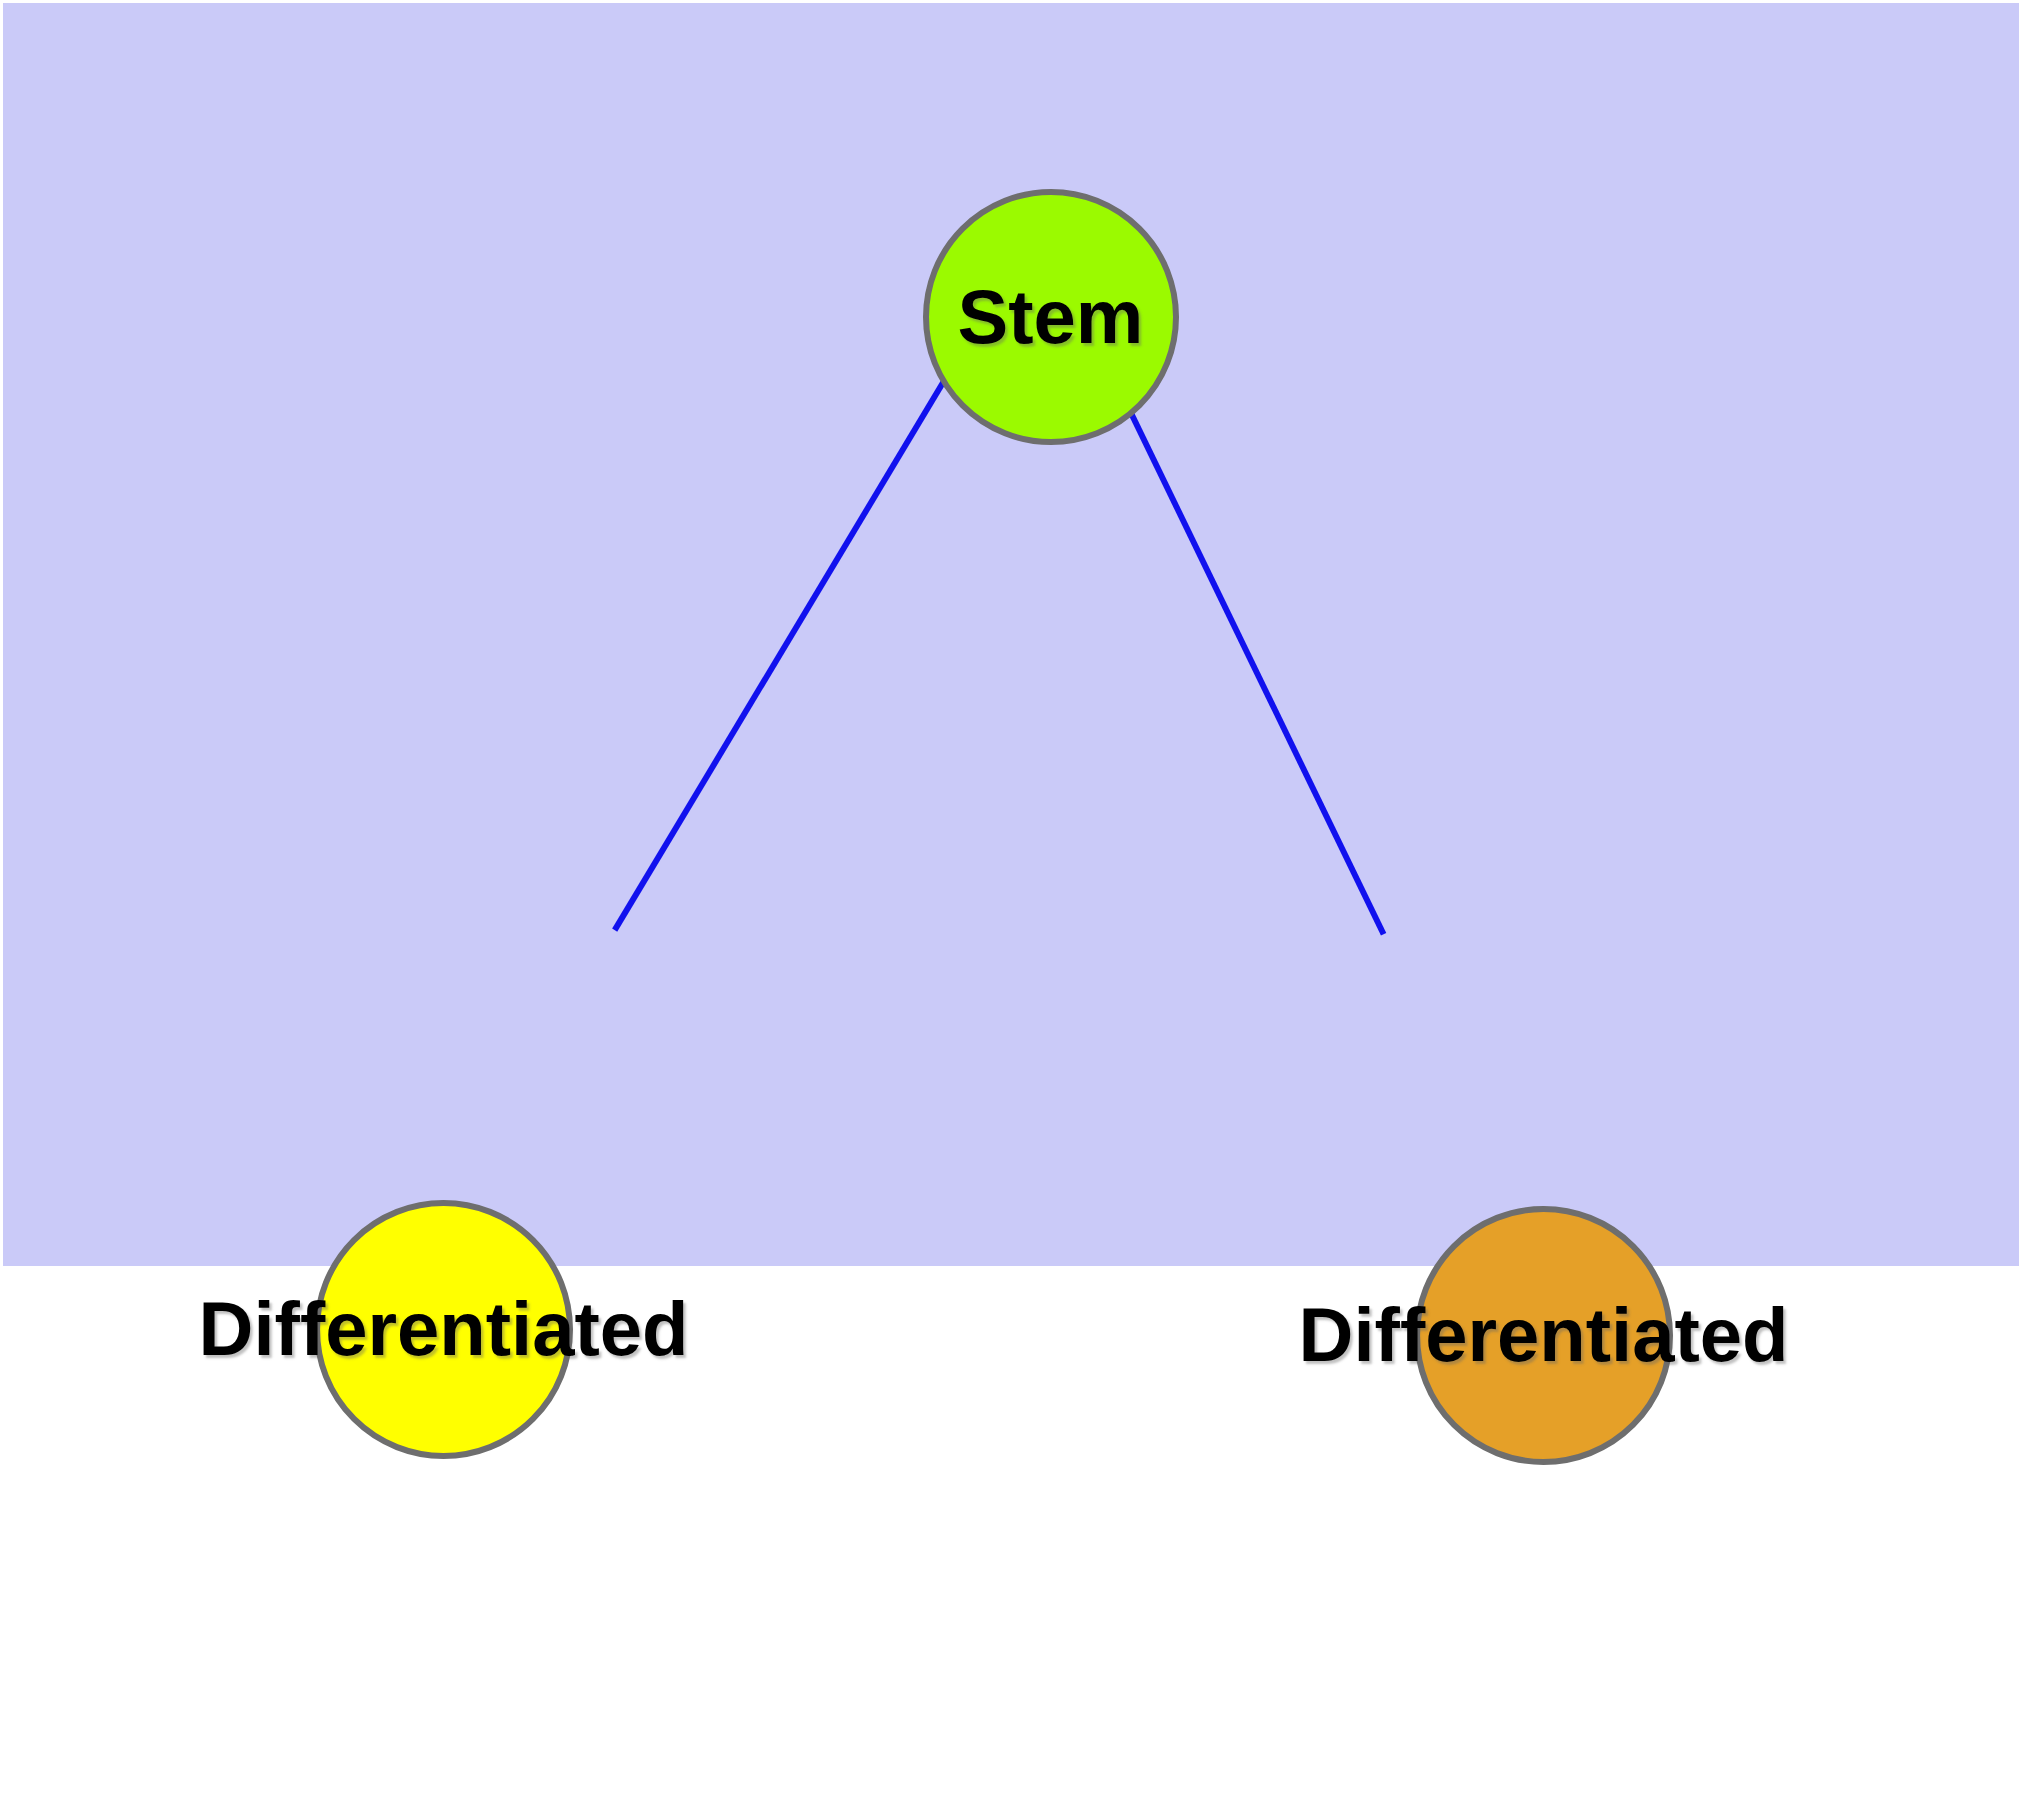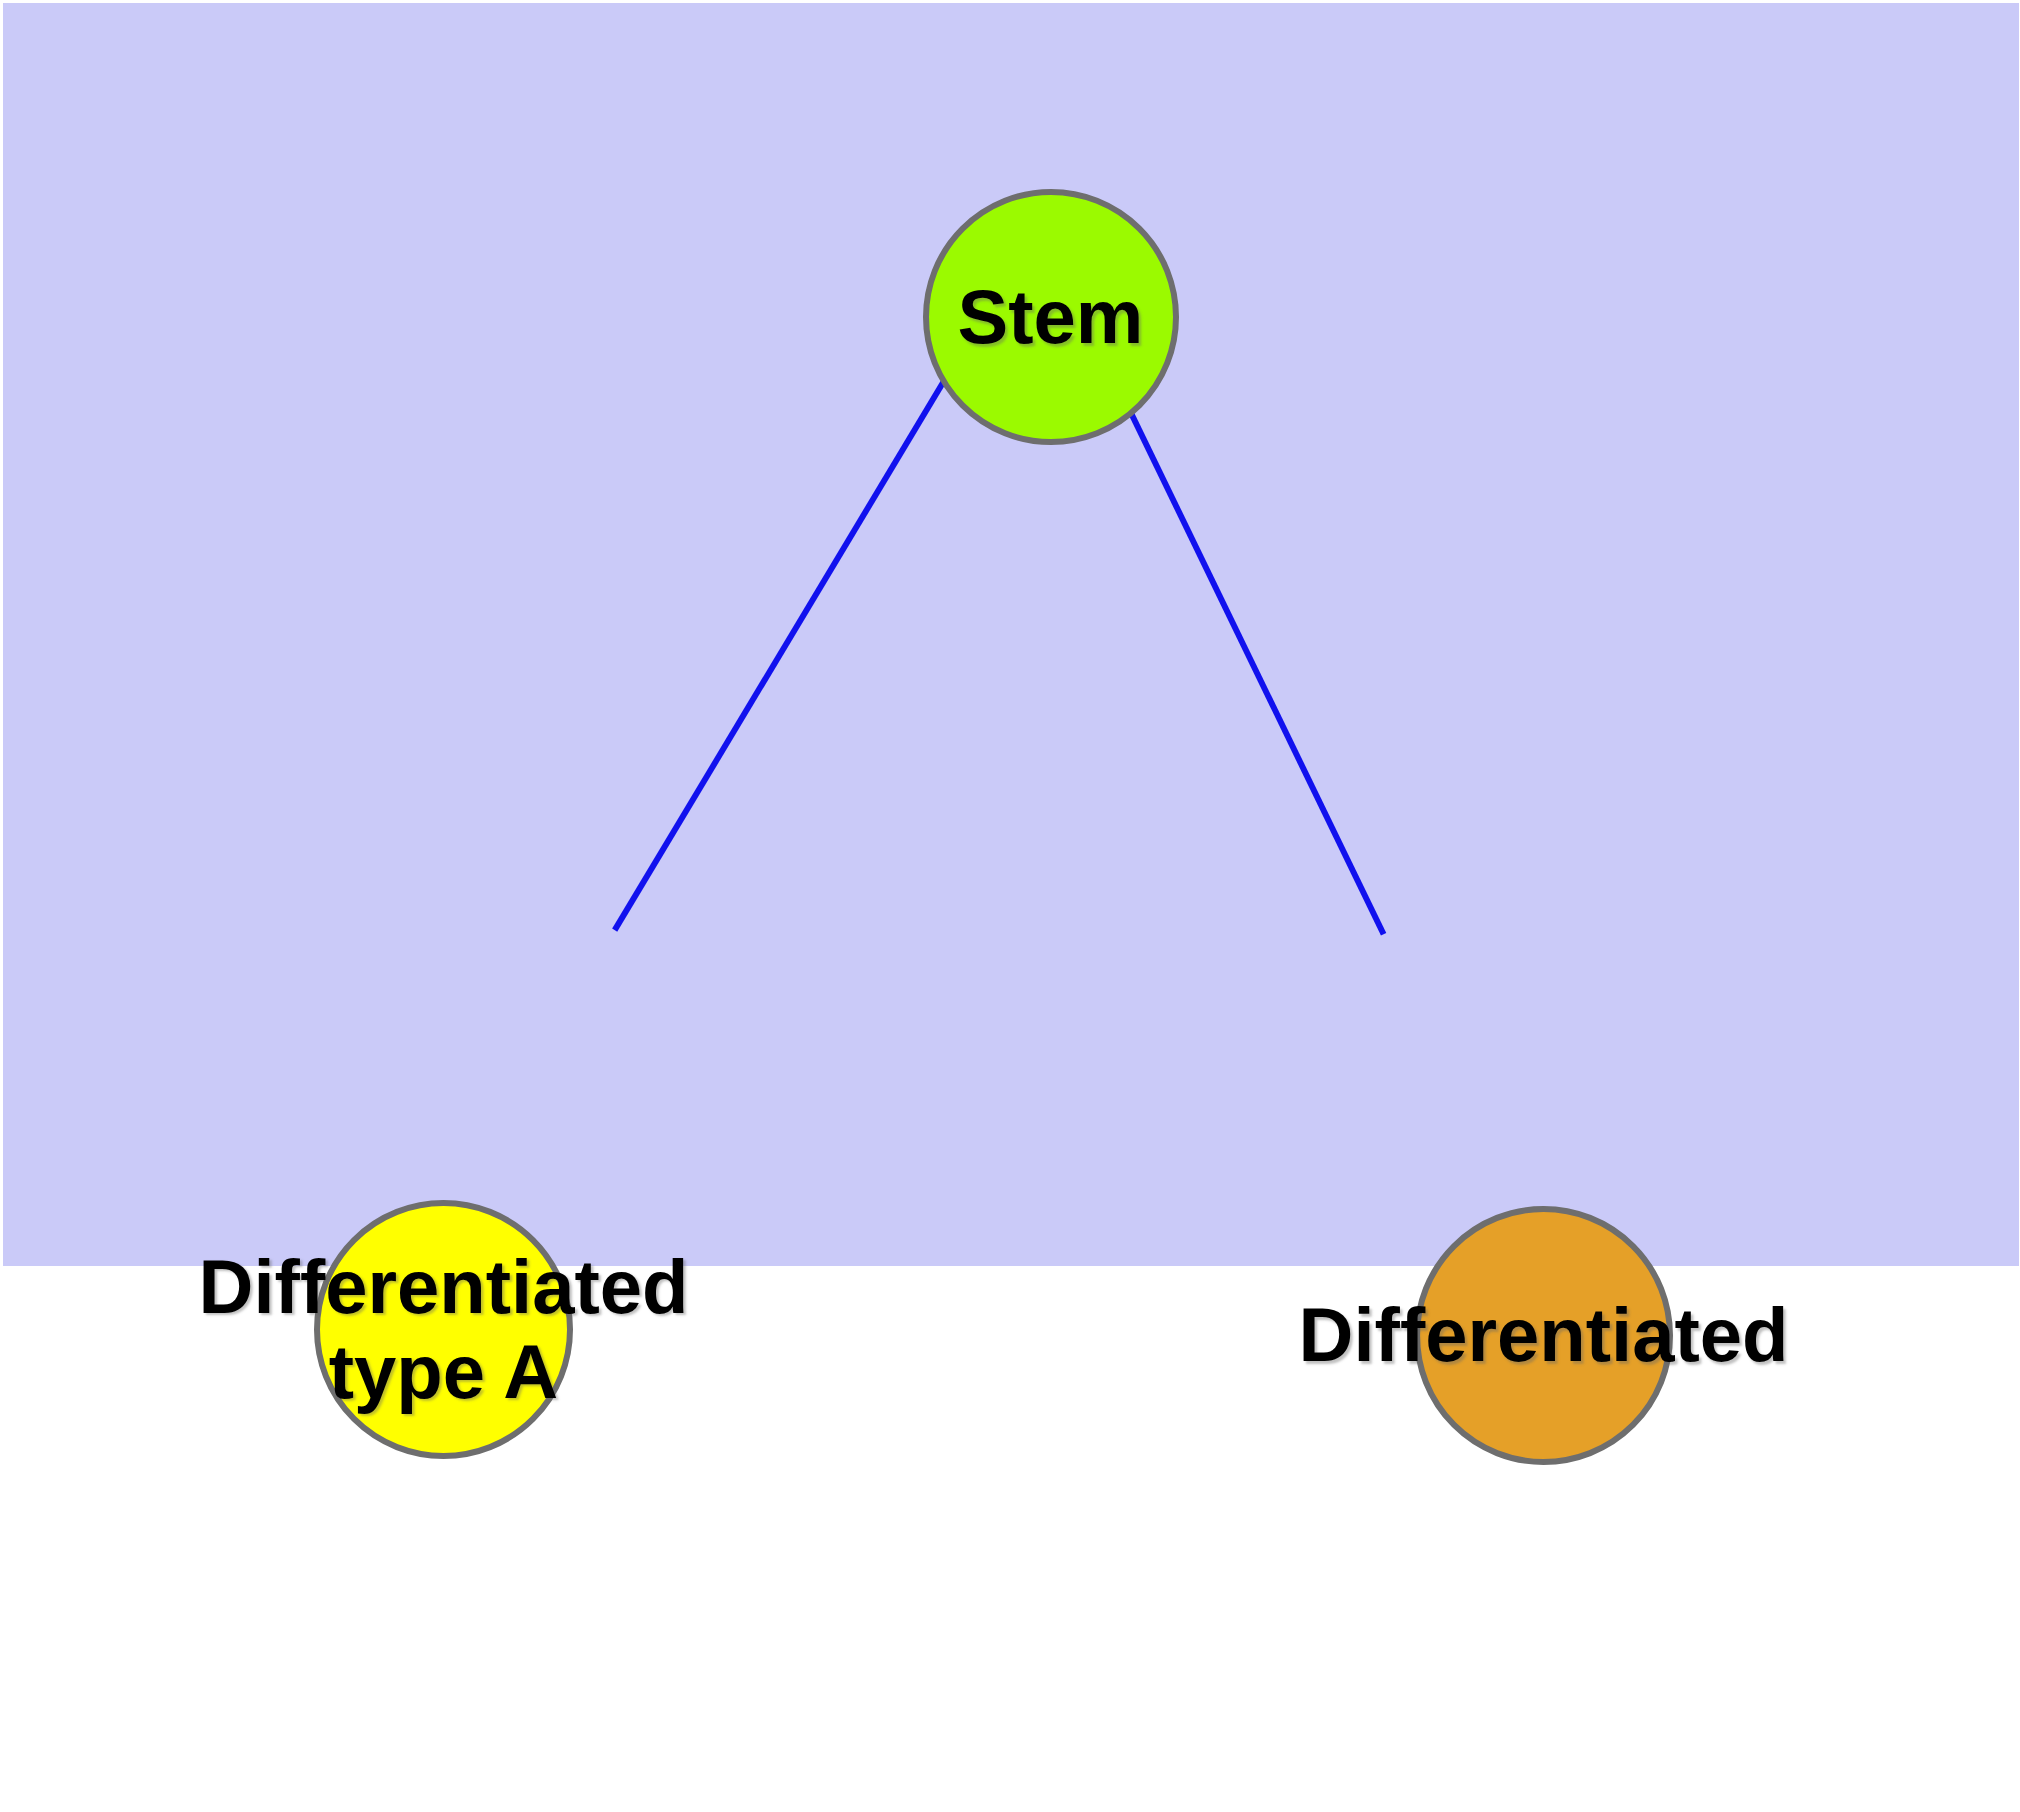--- a/index.html
+++ b/index.html
@@ -60,21 +60,20 @@
     <div class="node-circle" style="left: 920px; top: 186px; width: 256px; height: 256px; background: rgb(155, 250, 0); border-color: rgb(110, 110, 110); border-width: 6.8px;"></div>
     <div class="node-circle" style="left: 311px; top: 1197px; width: 259px; height: 259px; background: rgb(255, 255, 0); border-color: rgb(110, 110, 110); border-width: 6.8px;"></div>
     <div class="node-circle" style="left: 1411px; top: 1203px; width: 259px; height: 259px; background: rgb(229, 160, 40); border-color: rgb(110, 110, 110); border-width: 6.8px;"></div>
 
     <div class="node-label" style="left: 1048px; top: 314px; color: rgb(0, 0, 0);">
       <div>Stem</div>
     </div>
 
     <div class="node-label" style="left: 441px; top: 1326px; color: rgb(0, 0, 0);">
       <div>Differentiated</div>
-      <div>type A</div>
     </div>
 
     <div class="node-label" style="left: 1541px; top: 1332px; color: rgb(0, 0, 0);">
       <div>Differentiated</div>
     </div>
 
   </div>
 </div>
 
 

